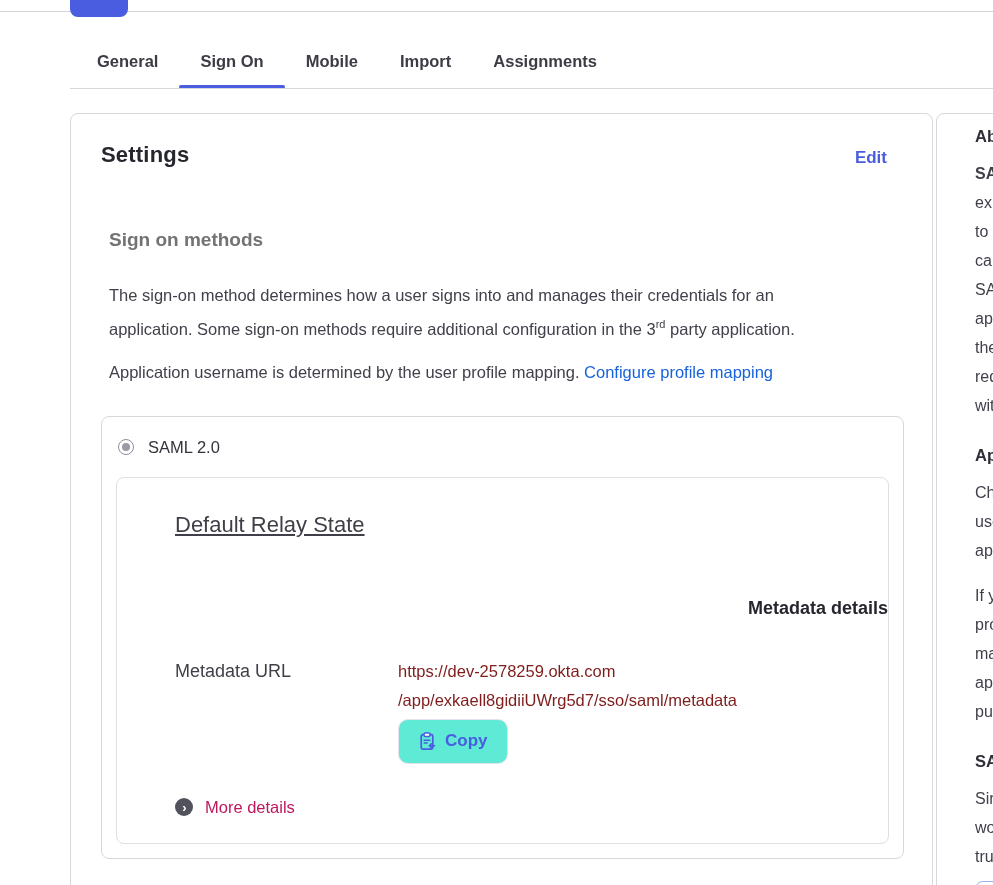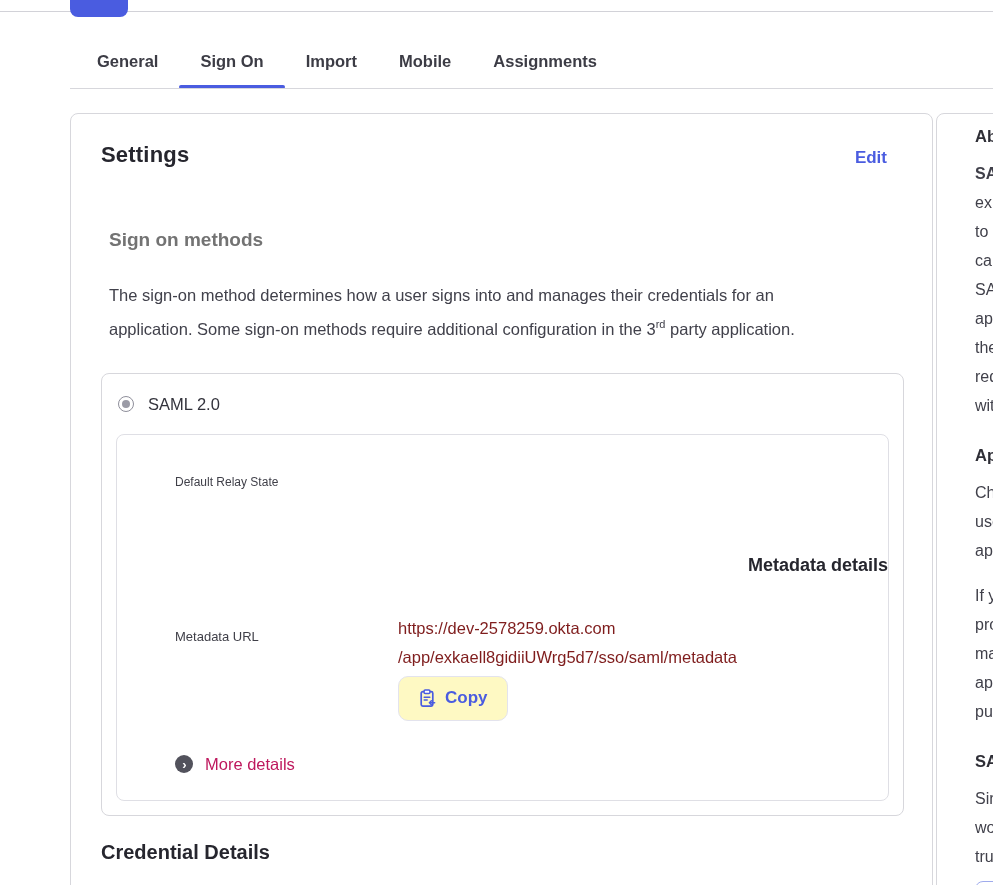--- a/index.html
+++ b/index.html
@@ -36,30 +36,30 @@
   .saml-box { margin-top:29px; border:1px solid #d7d7dc; border-radius:8px; }
   .radio-row { display:flex; align-items:center; gap:14px; padding:21px 0 20px 16px; }
   .radio { width:16px; height:16px; border:1.5px solid #8f8f9b; border-radius:50%;
     position:relative; background:#fff; flex:0 0 auto; cursor:pointer; }
   .radio::after { content:""; position:absolute; left:3px; top:3px; width:8px; height:8px;
     border-radius:50%; background:#9b9ba6; }
   .radio-label { font-size:16.5px; color:#33333c; }
 
   .inner-box { margin:0 14px 14px; border:1px solid #dfdfe5; border-radius:8px;
     padding:36px 0 26px 58px; }
-  .drs { font-size:12px; color:#3f3f48; line-height:22px; }
+  .drs { font-size:22px; color:#3f3f48; line-height:22px;text-decoration:underline; }
   .h-metadata { margin-top:62px; font-size:18px; font-weight:600; color:#26262e;text-align:right; }
   .meta-row { display:flex; margin-top:38px; }
-  .meta-label { width:223px; font-size:13px; color:#3f3f48; line-height:29px; flex:0 0 auto;margin-top:8px; }
+  .meta-label { width:223px; font-size:18px; color:#3f3f48; line-height:29px; flex:0 0 auto; }
   .meta-value { font-size:16.5px; color:#7f1d1d; line-height:29px; }
   .url-line { white-space:nowrap; }
 
   .copy-btn { display:inline-flex; align-items:center; gap:9px; margin:4px 0 0 223px;
     height:45px; padding:0 19px; border:1px solid #e3e3ed; border-radius:10px;
-    background:#fef9c3; cursor:pointer; font-size:17px; font-weight:600; color:#4a5ce0;
+    background:#5eead4; cursor:pointer; font-size:17px; font-weight:600; color:#4a5ce0;
     font-family:"Liberation Sans", sans-serif; }
 
   .more-details { display:flex; align-items:center; gap:12px; margin-top:34px; cursor:pointer; }
   .chev-circle { width:18px; height:18px; border-radius:50%; background:#52525c;
     color:#fff; font-size:13px; font-weight:700; display:flex; align-items:center;
     justify-content:center; line-height:1; padding-left:1px; }
   .more-label { font-size:16.5px; color:#be185d; }
 
   .h-cred { margin:25px 0 0 0; font-size:20px; font-weight:600; color:#26262e; }
 
@@ -77,37 +77,38 @@
 </style>
 </head>
 <body>
 
 <div class="header-line"></div>
 <div class="active-pill"></div>
 
 <nav class="tabs">
   <div class="tab">General</div>
   <div class="tab active">Sign On</div>
+  <div class="tab">Mobile</div>
   <div class="tab">Import</div>
-  <div class="tab">Mobile</div>
   <div class="tab">Assignments</div>
 </nav>
 <div class="tabs-divider"></div>
 
 <main class="card">
   <div class="card-head">
     <h1 class="card-title">Settings</h1>
     <a class="edit-link">Edit</a>
   </div>
 
   <div class="section">
     <h2 class="h-sign-on">Sign on methods</h2>
 
     <p class="para"><span>The sign-on method determines how a user signs into and manages their credentials for an</span><br><span>application. Some sign-on methods require additional configuration in the 3</span><span class="sup">rd</span><span> party application.</span></p>
 
+    <p class="para second"><span>Application username is determined by the user profile mapping. </span><a class="link">Configure profile mapping</a></p>
 
     <div class="saml-box">
       <div class="radio-row">
         <span class="radio"></span>
         <span class="radio-label">SAML 2.0</span>
       </div>
 
       <div class="inner-box">
         <div class="drs">Default Relay State</div>
 

